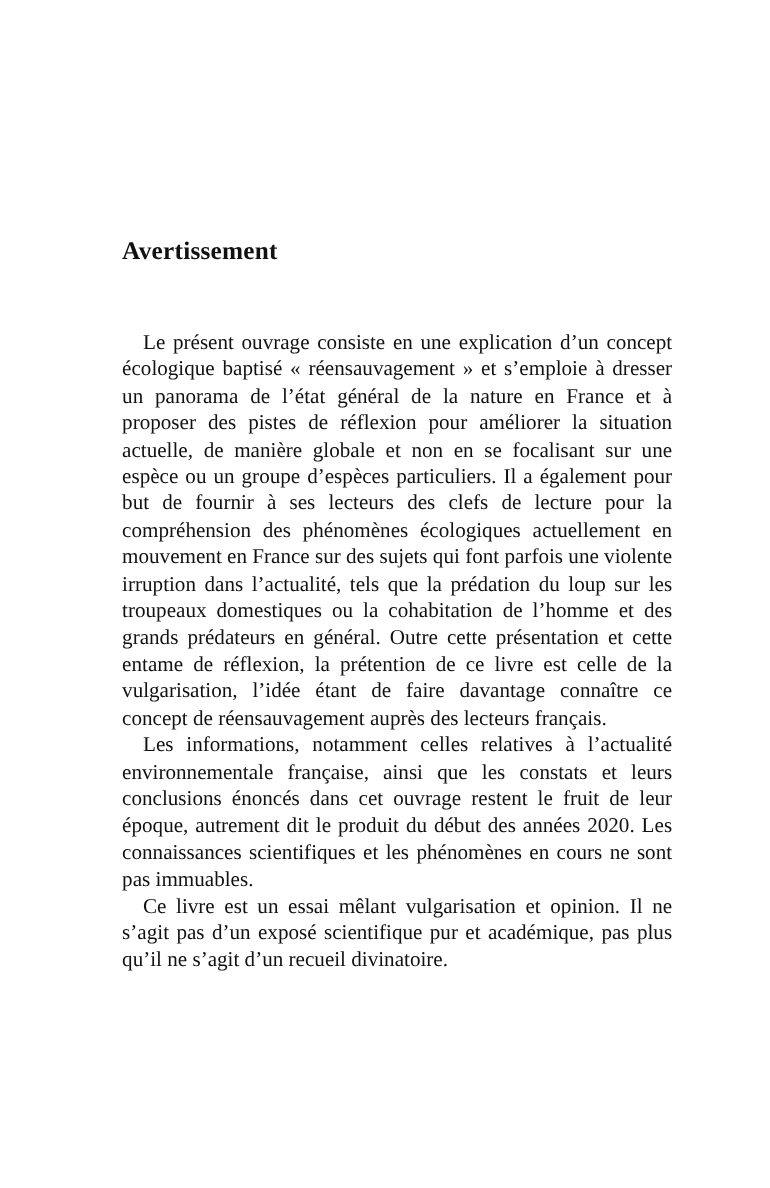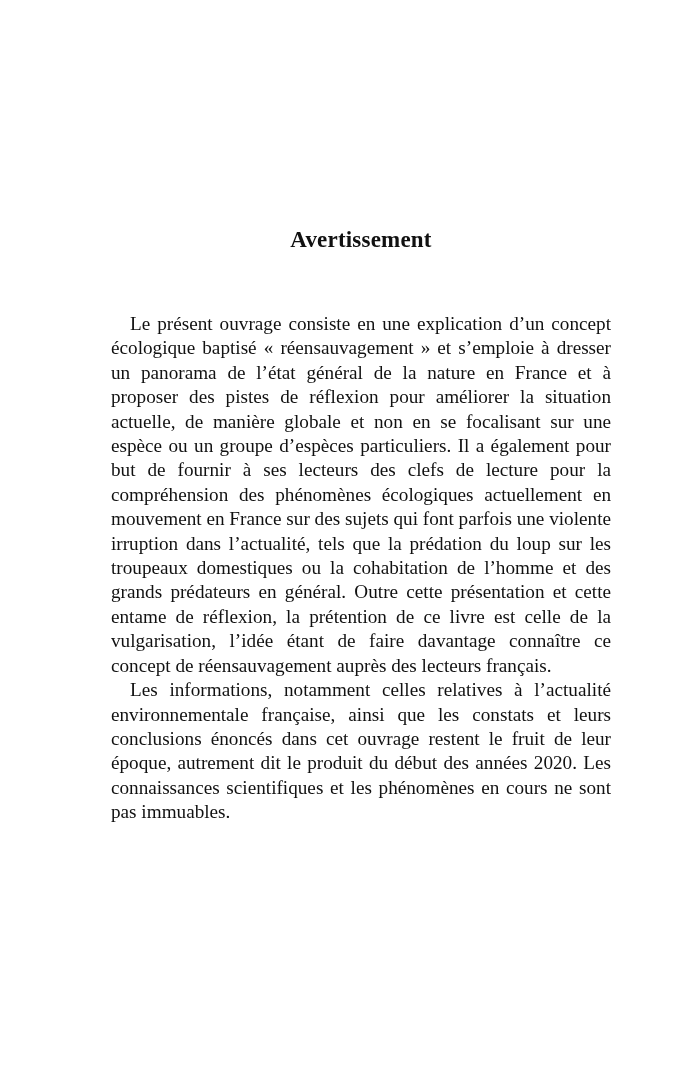--- a/index.html
+++ b/index.html
@@ -15,22 +15,21 @@
       color: #111111;
       font-family: "Liberation Serif", "DejaVu Serif", serif;
     }
     .page {
       position: absolute;
       left: 111px;
       top: 210px;
       width: 500px;
     }
     .title {
-      margin: 12px;
-      text-align: center;
+      margin: 0;
       font-weight: bold;
       font-size: 23px;
       line-height: 36px;
       letter-spacing: 0.2px;
     }
     .body-text {
       margin-top: 54px;
     }
     .para {
       margin: 0;
@@ -42,14 +41,15 @@
     }
   </style>
 </head>
 <body>
 
 <div class="page">
   <h1 class="title">Avertissement</h1>
   <div class="body-text">
     <p class="para">Le présent ouvrage consiste en une explication d’un concept écologique baptisé « réensauvagement » et s’emploie à dresser un panorama de l’état général de la nature en France et à proposer des pistes de réflexion pour améliorer la situation actuelle, de manière globale et non en se focalisant sur une espèce ou un groupe d’espèces particuliers. Il a également pour but de fournir à ses lecteurs des clefs de lecture pour la compréhension des phénomènes écologiques actuellement en mouvement en France sur des sujets qui font parfois une violente irruption dans l’actualité, tels que la prédation du loup sur les troupeaux domestiques ou la cohabitation de l’homme et des grands prédateurs en général. Outre cette présentation et cette entame de réflexion, la prétention de ce livre est celle de la vulgarisation, l’idée étant de faire davantage connaître ce concept de réensauvagement auprès des lecteurs français.</p>
     <p class="para">Les informations, notamment celles relatives à l’actualité environnementale française, ainsi que les constats et leurs conclusions énoncés dans cet ouvrage restent le fruit de leur époque, autrement dit le produit du début des années 2020. Les connaissances scientifiques et les phénomènes en cours ne sont pas immuables.</p>
+    <p class="para">Ce livre est un essai mêlant vulgarisation et opinion. Il ne s’agit pas d’un exposé scientifique pur et académique, pas plus qu’il ne s’agit d’un recueil divinatoire.</p>
   </div>
 </div>
 
 </body></html>

